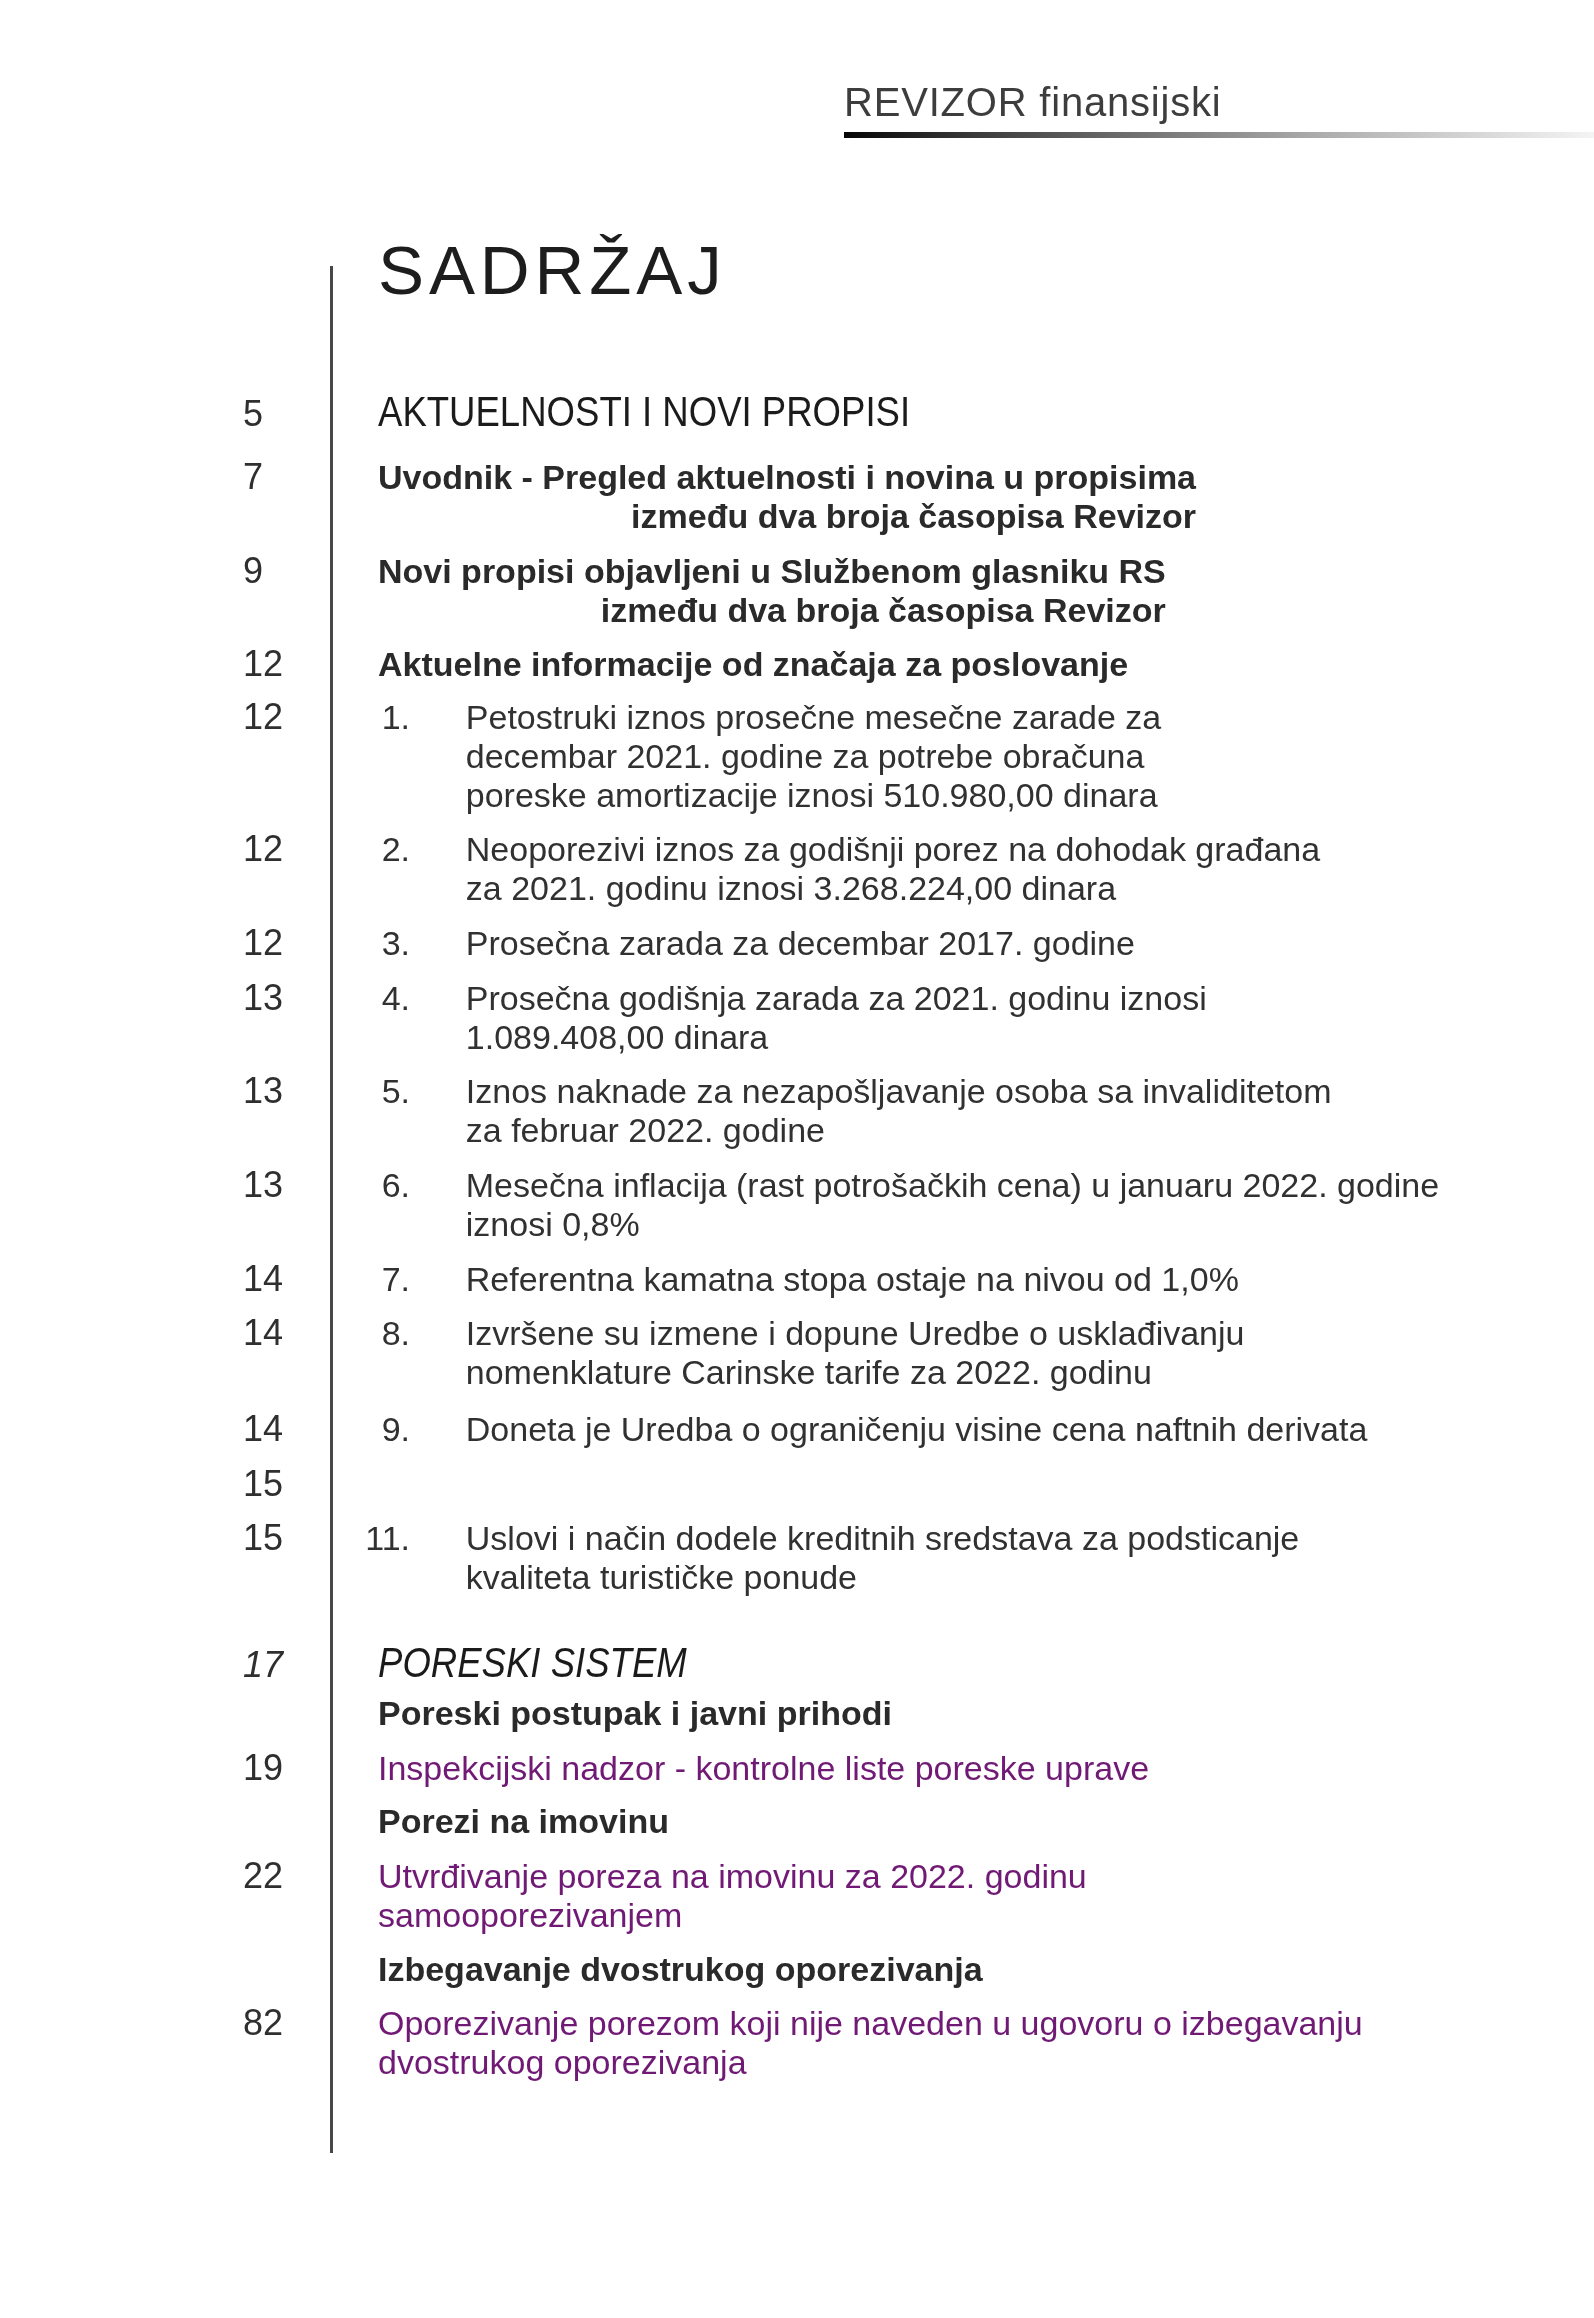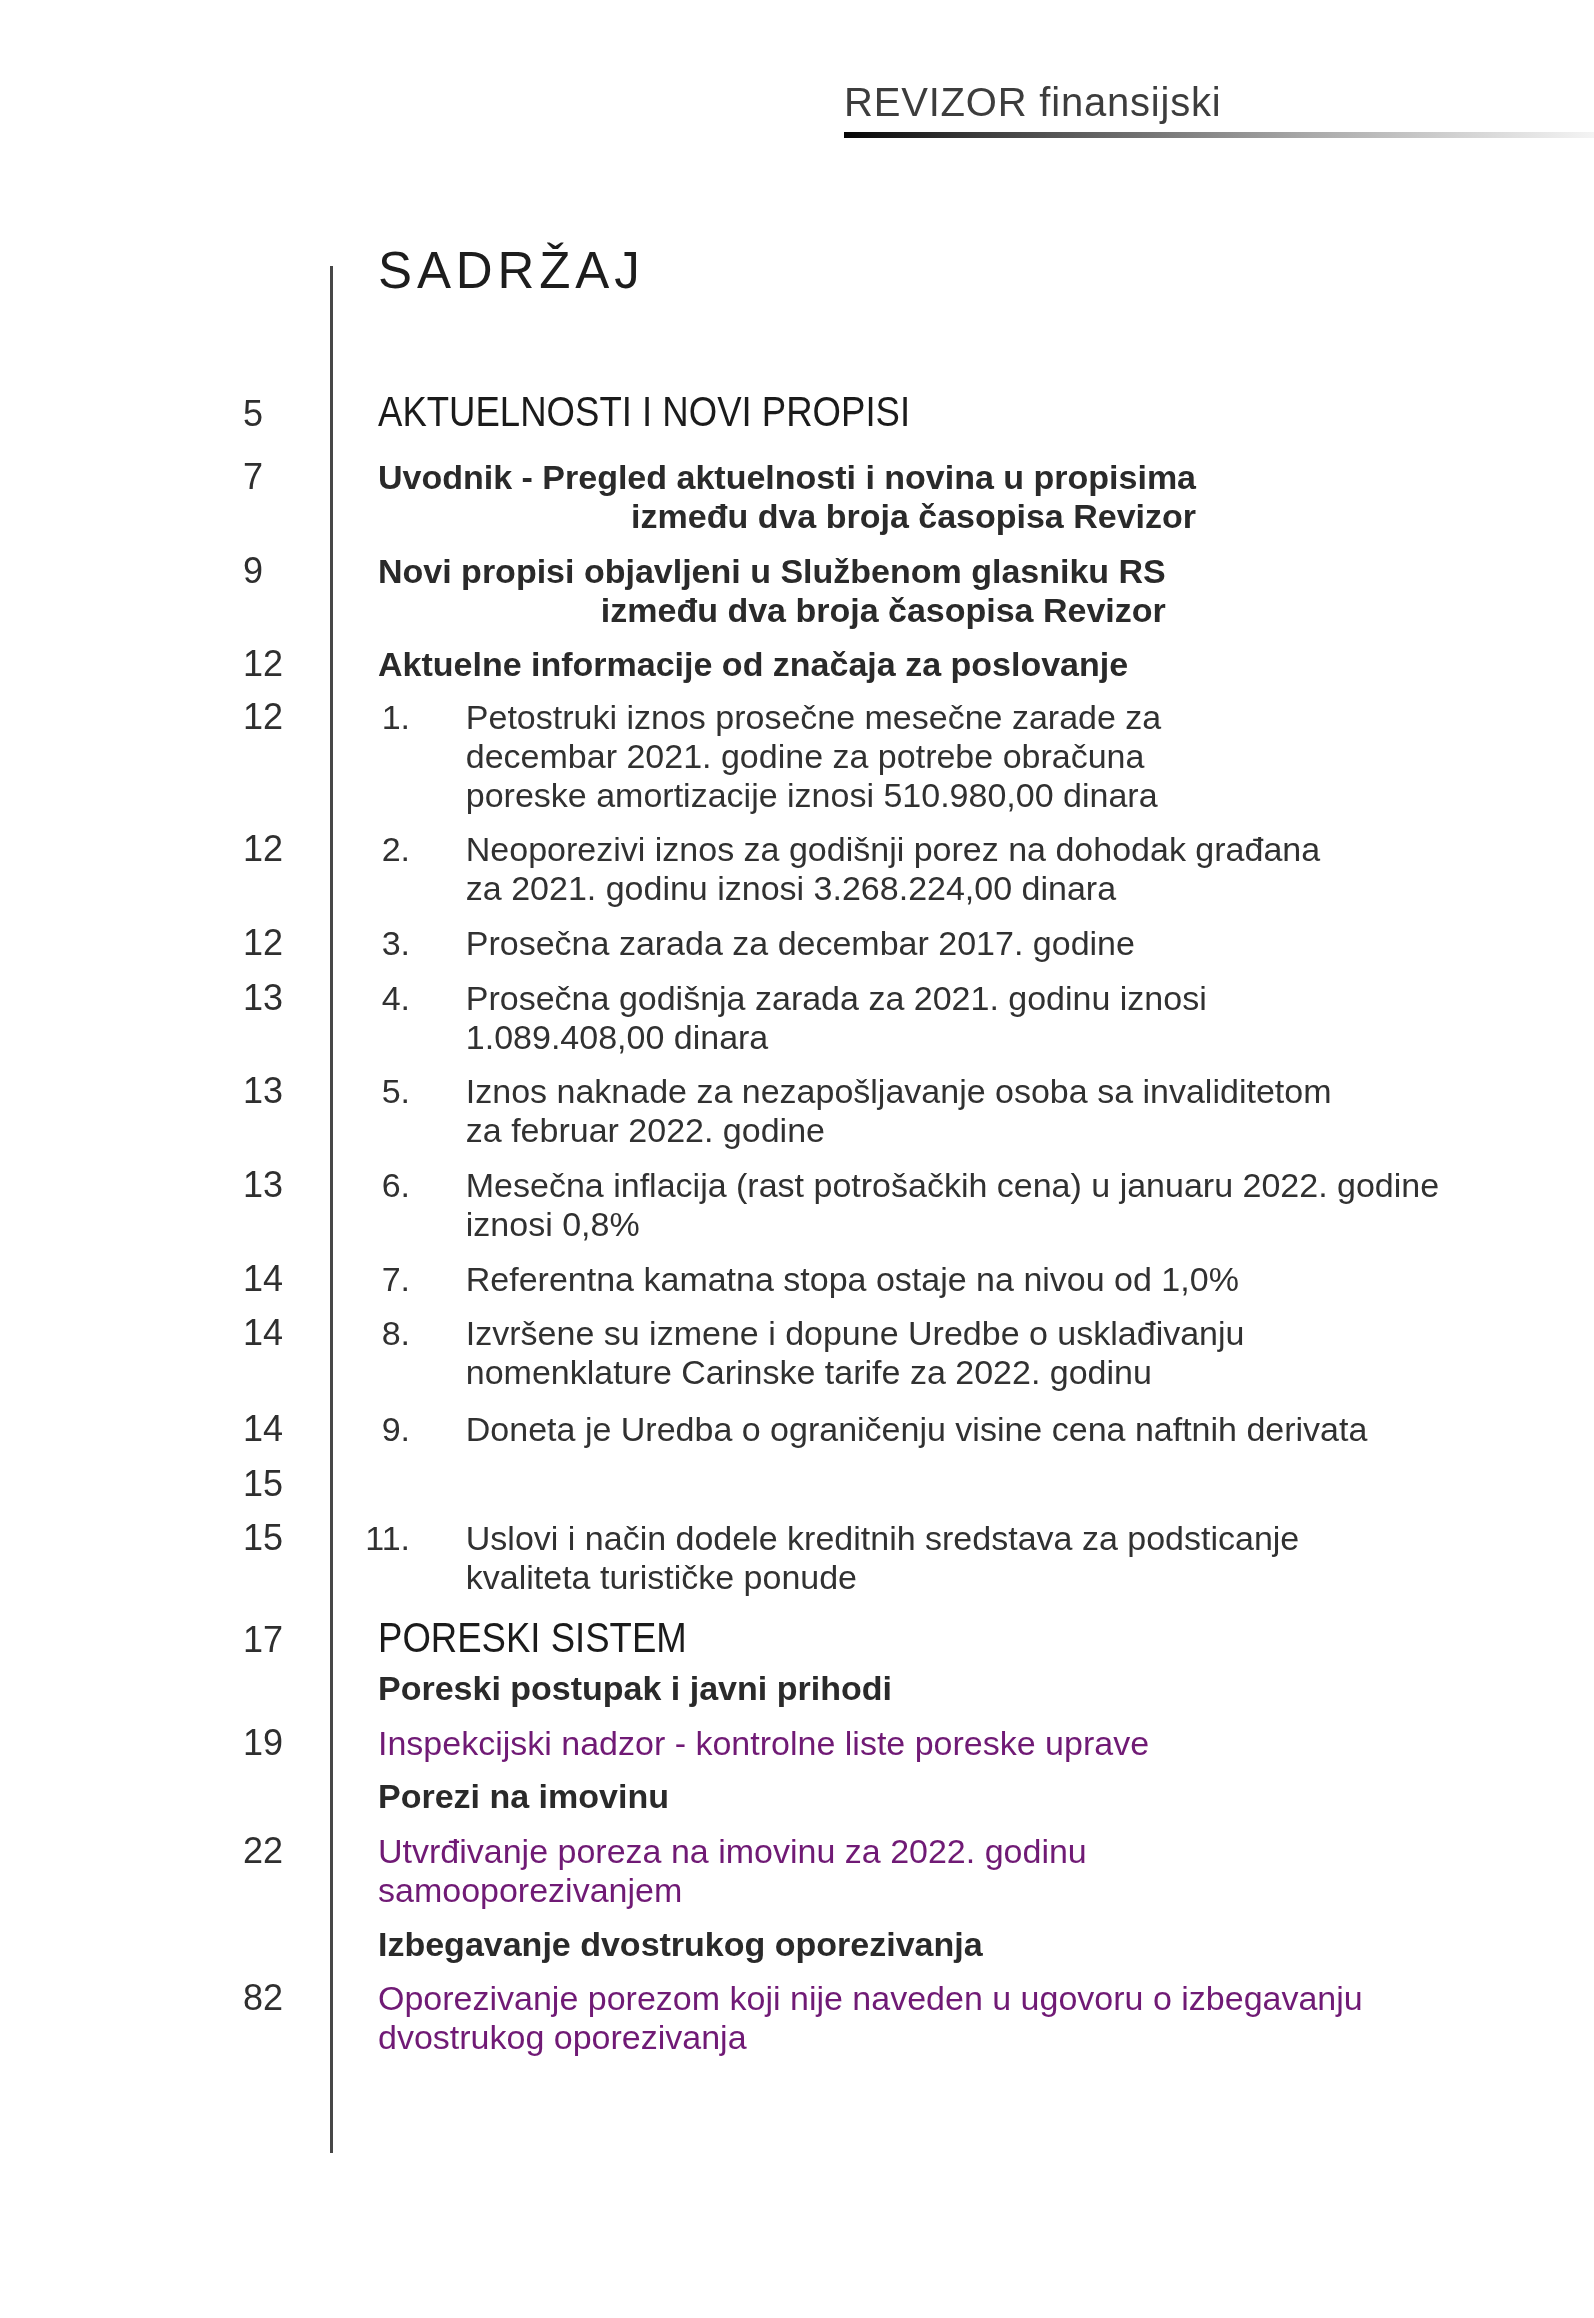--- a/index.html
+++ b/index.html
@@ -44,37 +44,37 @@
     position: absolute;
     left: 87px;
     top: 53px;
     width: 2.5px;
     height: 1887px;
     background: #474747;
   }
   .title {
     margin-left: 135px;
     padding-top: 23px;
-    font-size: 51px;
+    font-size: 69px;
     line-height: 69px;
     letter-spacing: 4.9px;
     font-weight: normal;
     color: #1d1d1d;
     margin-bottom: 82px;
   }
 
   .row {
     display: flex;
     align-items: baseline;
     margin-top: 14.7px;
   }
   .mt26 { margin-top: 21px; }
   .mt15 { margin-top: 12.3px; }
   .mt21 { margin-top: 17px; }
-  .mt36 { margin-top: 16px; }
+  .mt36 { margin-top: 41px; font-style: italic; }
   .mt24 { margin-top: 7px; }
 
   .pg {
     flex: none;
     width: 87px;
     font-size: 36px;
     line-height: 39px;
     font-weight: normal;
     color: #2f2f2f;
   }

